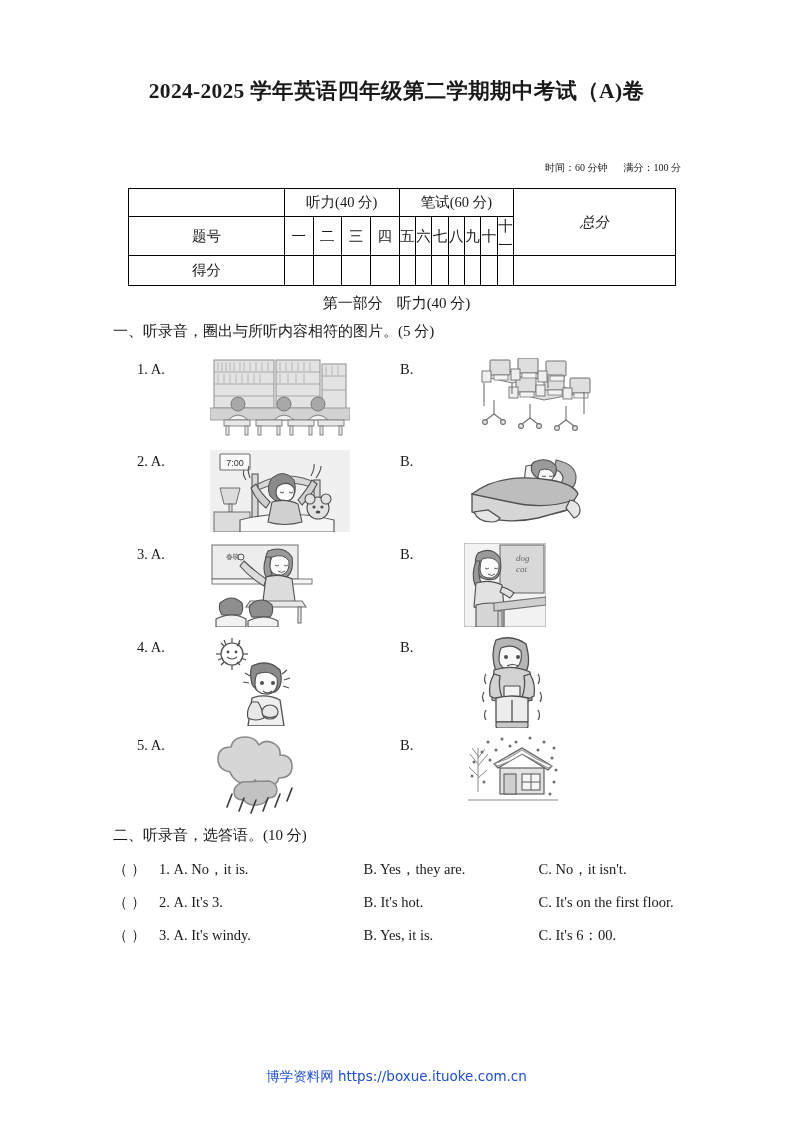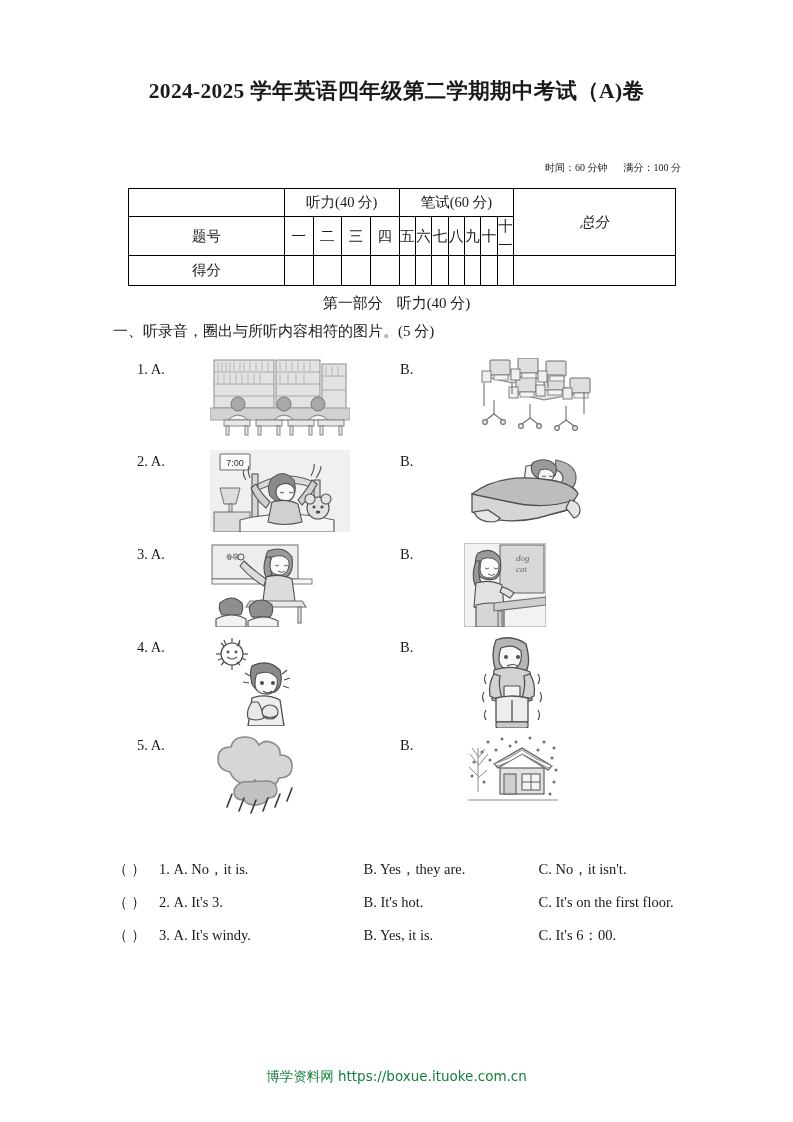--- a/index.html
+++ b/index.html
@@ -113,21 +113,21 @@
   .mc-opt.o1 { width: 190px; }
   .mc-opt.o2 { width: 175px; }
 
   
   .footer {
     position: absolute;
     left: 0; top: 1068px;
     width: 793px;
     text-align: center;
     font-size: 13.5px;
-    color: #15803d;
+    color: #1d4ed8;
     font-family: "DejaVu Sans", "Liberation Sans", sans-serif;
   }
 
   
   svg { display: block; }
 </style>
 </head>
 <body>
 
 <div class="page">
@@ -647,20 +647,21 @@
           <circle cx="20" cy="48" r="1.5"></circle>
             <circle cx="86" cy="60" r="1.5"></circle>
         </g>
         <g stroke="#8a8a8a" stroke-width="1.2">
           <line x1="4" y1="66" x2="94" y2="66"></line>
         </g>
       </svg>
     </div>
   </div>
 
+  <div class="sec-heading" id="sec2-heading">二、听录音，选答语。(10 分)</div>
 
   <div class="mc-row" style="top:860px;">
     <span class="mc-paren">（     ）</span><span class="mc-num">1.</span>
     <span class="mc-opt o1">A. No，it is.</span><span class="mc-opt o2">B. Yes，they are.</span><span class="mc-opt">C. No，it isn't.</span>
   </div>
 
   <div class="mc-row" style="top:893px;">
     <span class="mc-paren">（     ）</span><span class="mc-num">2.</span>
     <span class="mc-opt o1">A. It's 3.</span><span class="mc-opt o2">B. It's hot.</span><span class="mc-opt">C. It's on the first floor.</span>
   </div>

